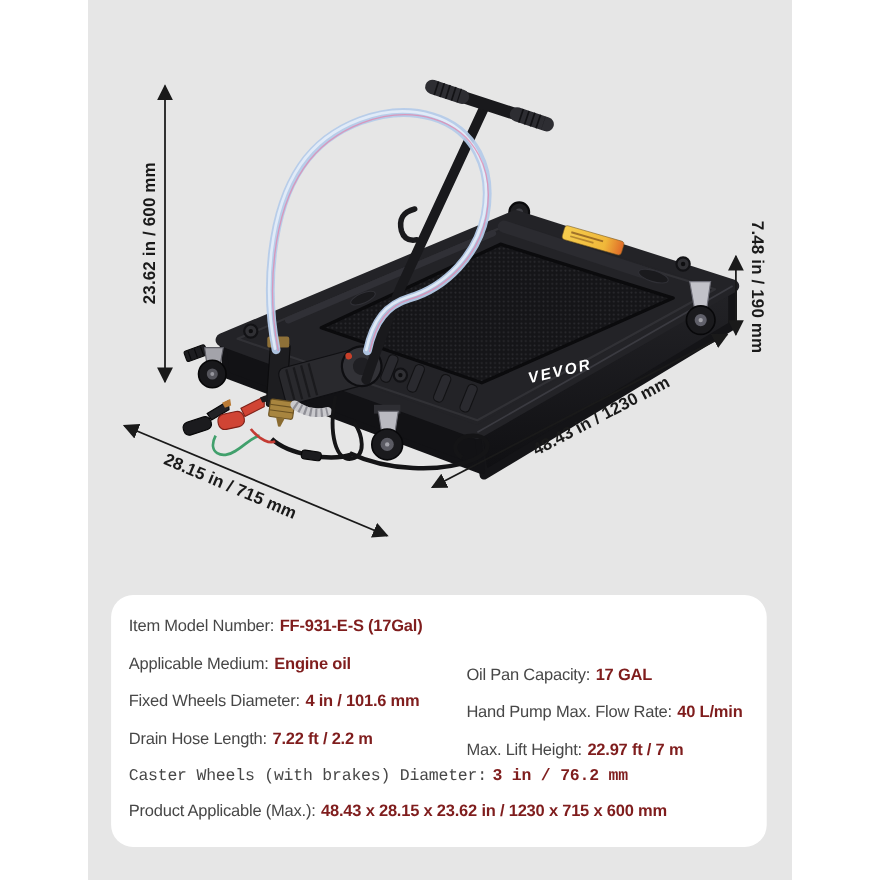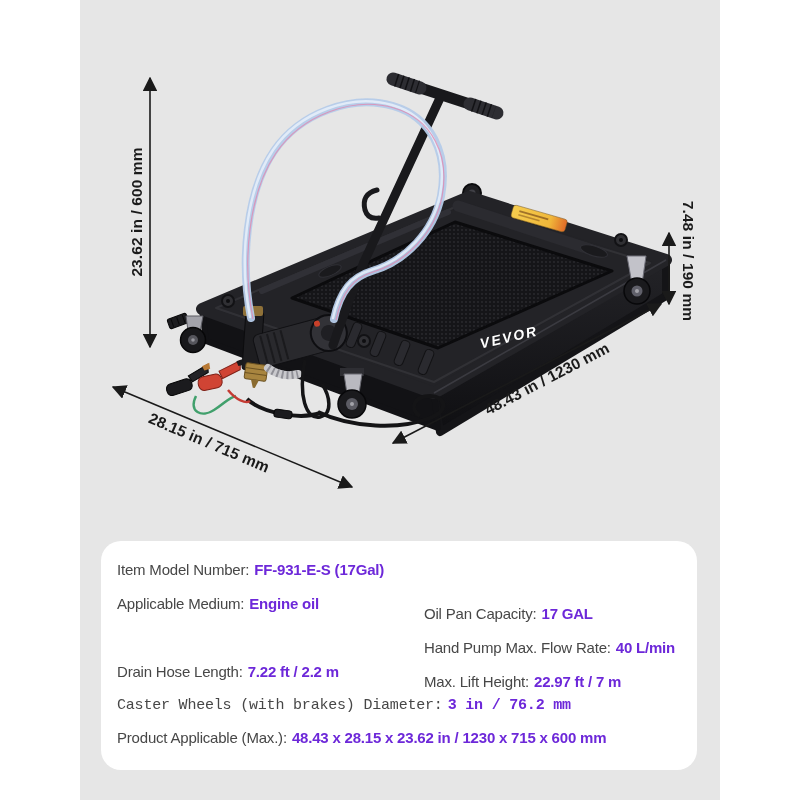--- a/index.html
+++ b/index.html
@@ -14,21 +14,21 @@
   .dim-ph{left:688px;top:261px;transform:translate(-50%,-50%) rotate(90deg);}
   .dim-l {left:547px;top:379px;transform:translate(-50%,-50%) rotate(-27.5deg);}
   .vevor-logo{position:absolute;left:509px;top:337px;
               transform:translate(-50%,-50%) rotate(-13deg);
               color:#ffffff;font-weight:700;font-style:italic;font-size:14px;
               letter-spacing:2px;white-space:nowrap;}
   .spec-panel{position:absolute;left:101px;top:541px;width:596px;height:229px;
               background:#ffffff;border-radius:20px;}
   .spec-row{position:absolute;height:20px;line-height:20px;font-size:15px;
             color:#474747;white-space:nowrap;letter-spacing:-0.2px;}
-  .spec-row .val{color:#6d28d9;font-weight:700;margin-left:5px;}
+  .spec-row .val{color:#7f1d1d;font-weight:700;margin-left:5px;}
   .col-l{left:16px;}
   .col-r{left:323px;margin-top:44px;}
   .r1{top:19px;} .r2{top:53px;} .r3{top:87px;} .r4{top:121px;}
   .r5{top:155px;font-family:Liberation Mono, monospace;} .r6{top:187px;}
 </style>
 </head>
 <body>
 
 <div class="canvas">
   <div class="stage"></div>
@@ -204,20 +204,23 @@
     </div>
     <div class="spec-row col-r r1">
       <span class="lbl">Oil Pan Capacity:</span><span class="val">17 GAL</span>
     </div>
     <div class="spec-row col-l r2">
       <span class="lbl">Applicable Medium:</span><span class="val">Engine oil</span>
     </div>
     <div class="spec-row col-r r2">
       <span class="lbl">Hand Pump Max. Flow Rate:</span><span class="val">40 L/min</span>
     </div>
+    <div class="spec-row col-l r3">
+      <span class="lbl">Fixed Wheels Diameter:</span><span class="val">4 in / 101.6 mm</span>
+    </div>
     <div class="spec-row col-r r3">
       <span class="lbl">Max. Lift Height:</span><span class="val">22.97 ft / 7 m</span>
     </div>
     <div class="spec-row col-l r4">
       <span class="lbl">Drain Hose Length:</span><span class="val">7.22 ft / 2.2 m</span>
     </div>
     <div class="spec-row col-l r5">
       <span class="lbl">Caster Wheels (with brakes) Diameter:</span><span class="val">3 in / 76.2 mm</span>
     </div>
     <div class="spec-row col-l r6">

